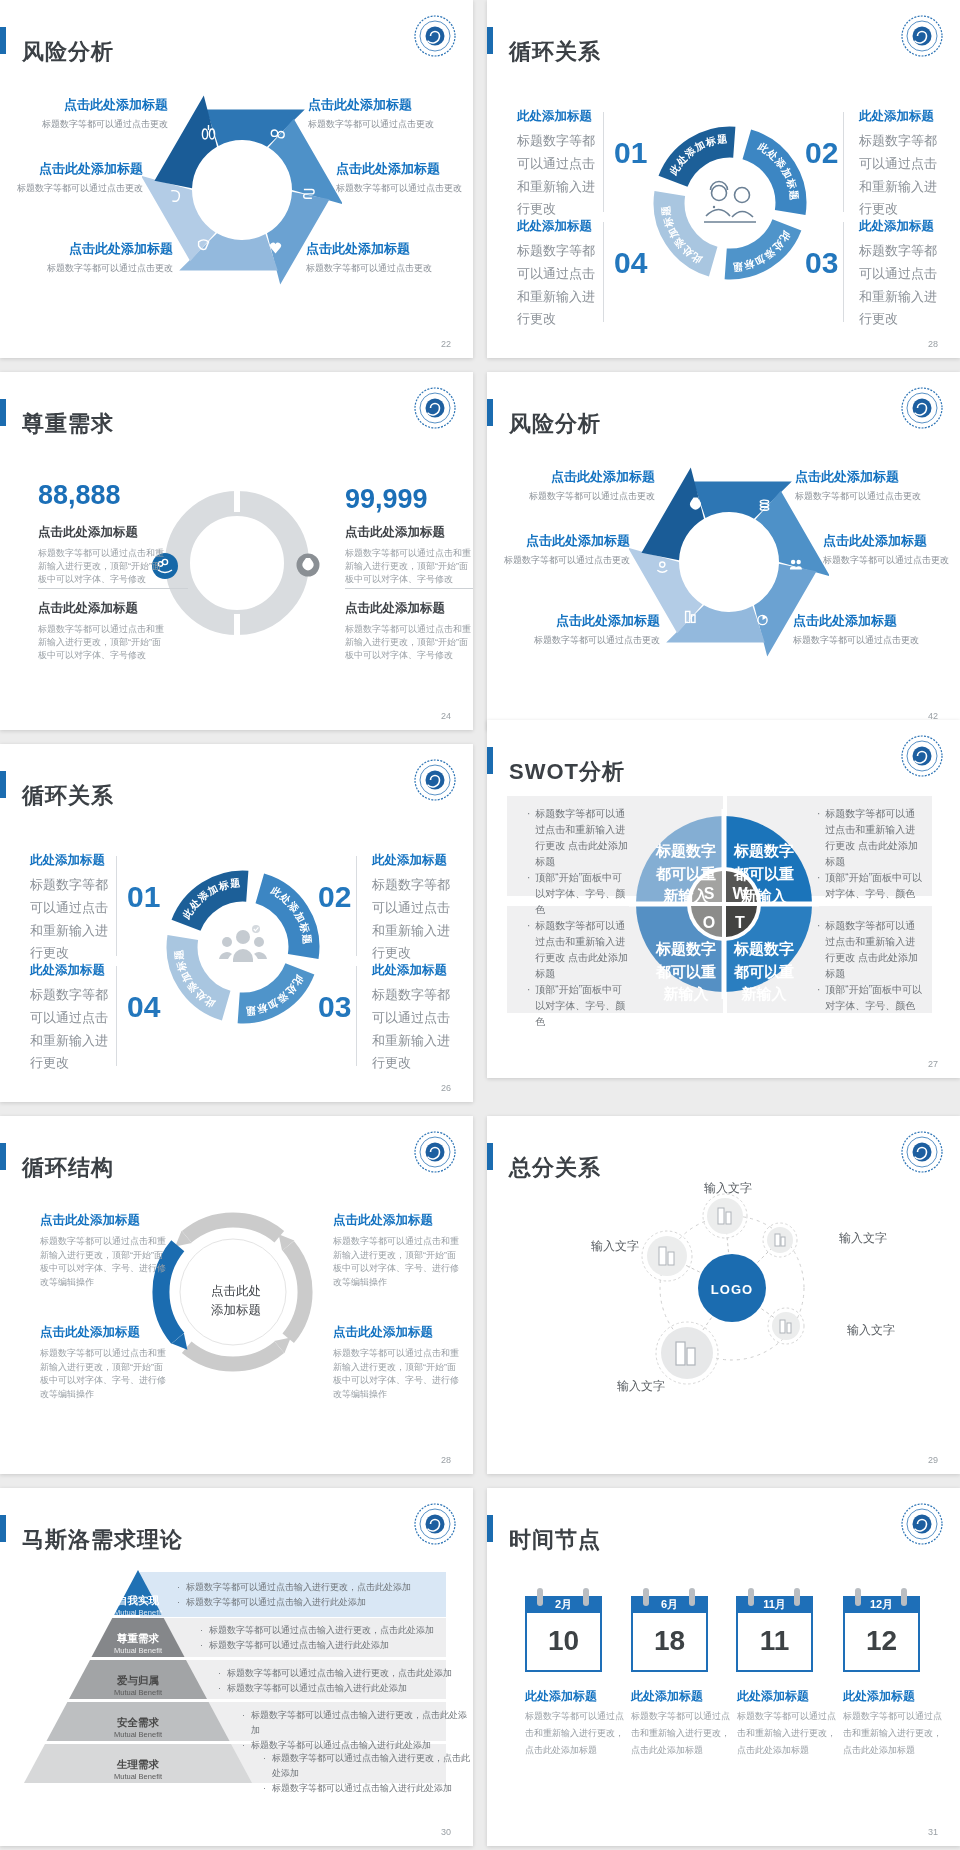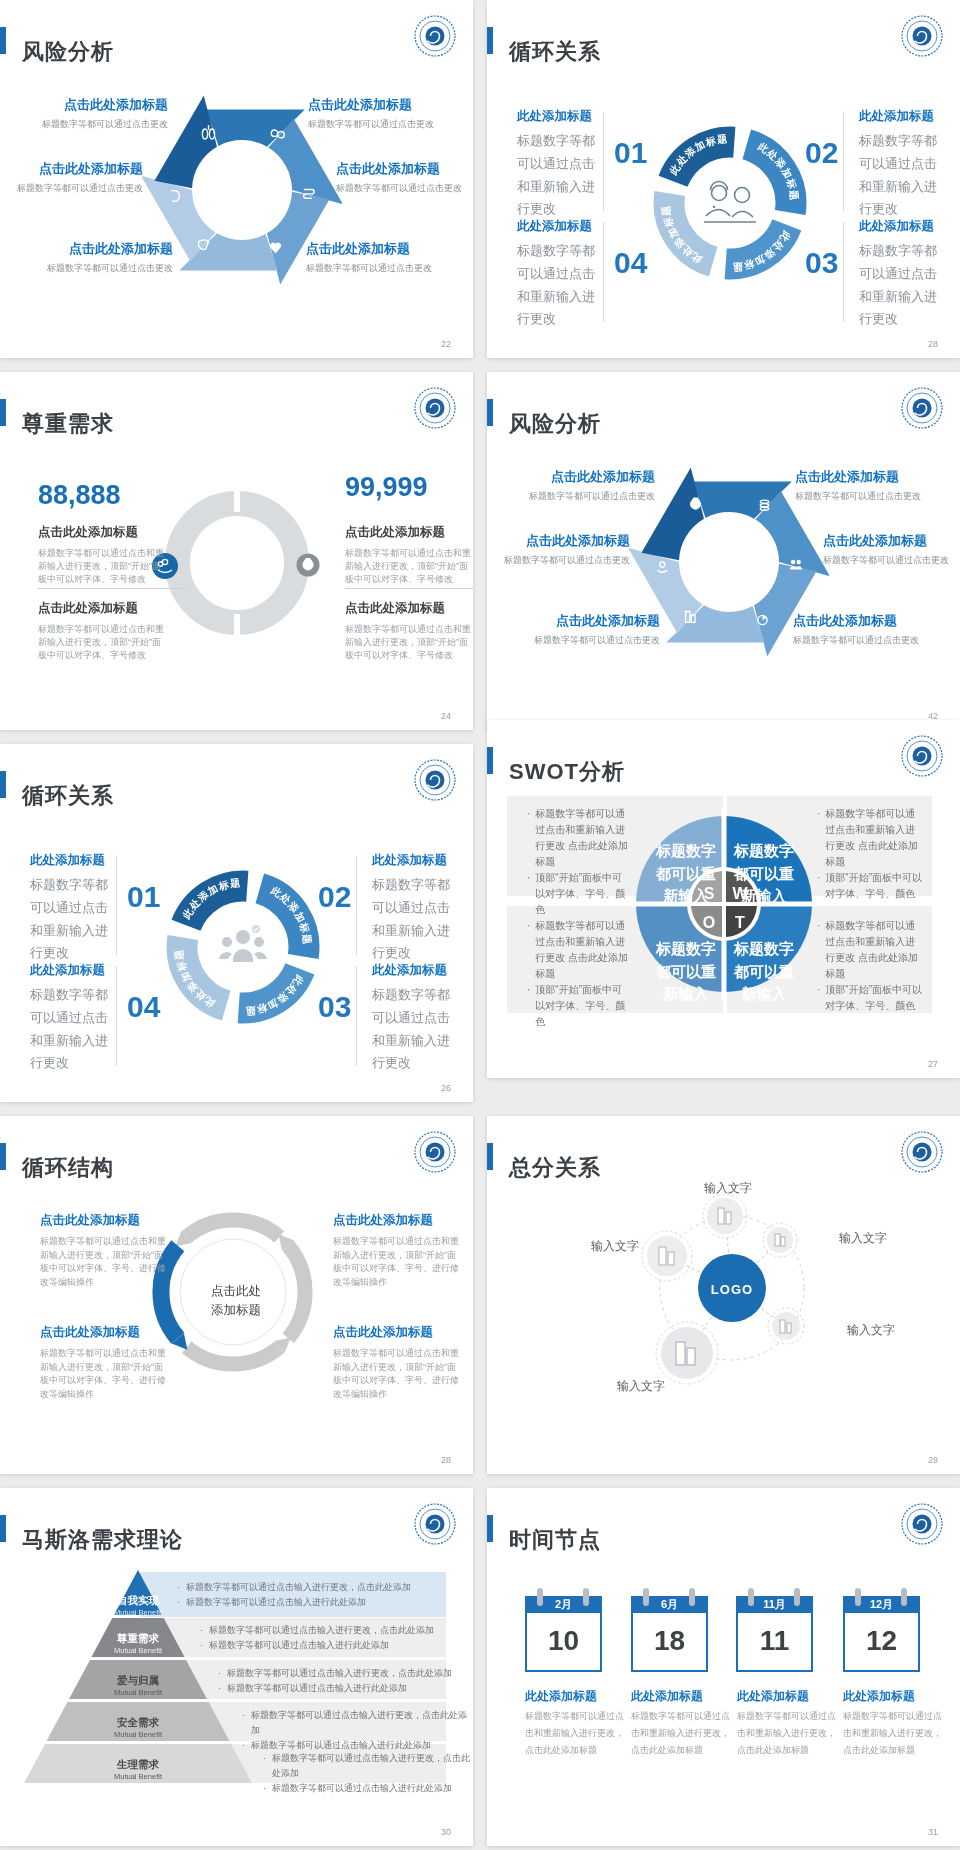--- a/index.html
+++ b/index.html
@@ -204,21 +204,21 @@
         <circle cx="8.5" cy="86" r="2.2"></circle>
         <path d="M6,92 Q13,97 20,92"></path>
       </g>
     </g>
     <g>
       <circle cx="156" cy="87" r="11.5" fill="#8a8f94"></circle>
       <path d="M154,80 h4 l2.5,3.5 a5.5,5.5 0 1 1 -9,0 Z" fill="#fff"></path>
     </g>
   </svg>
   <span class="bigval" style="left:38px;top:108px">88,888</span>
-  <span class="bigval" style="left:345px;top:100px">99,999</span>
+  <span class="bigval" style="left:345px;top:112px">99,999</span>
   <div class="dblk" style="left:38px;top:152px">
     <div class="dt">点击此处添加标题</div>
     <div class="db">标题数字等都可以通过点击和重新输入进行更改，顶部“开始”面板中可以对字体、字号修改</div>
   </div>
   <span class="hdiv" style="left:38px;top:216px"></span>
   <div class="dblk" style="left:38px;top:228px">
     <div class="dt">点击此处添加标题</div>
     <div class="db">标题数字等都可以通过点击和重新输入进行更改，顶部“开始”面板中可以对字体、字号修改</div>
   </div>
   <div class="dblk" style="left:345px;top:152px">

